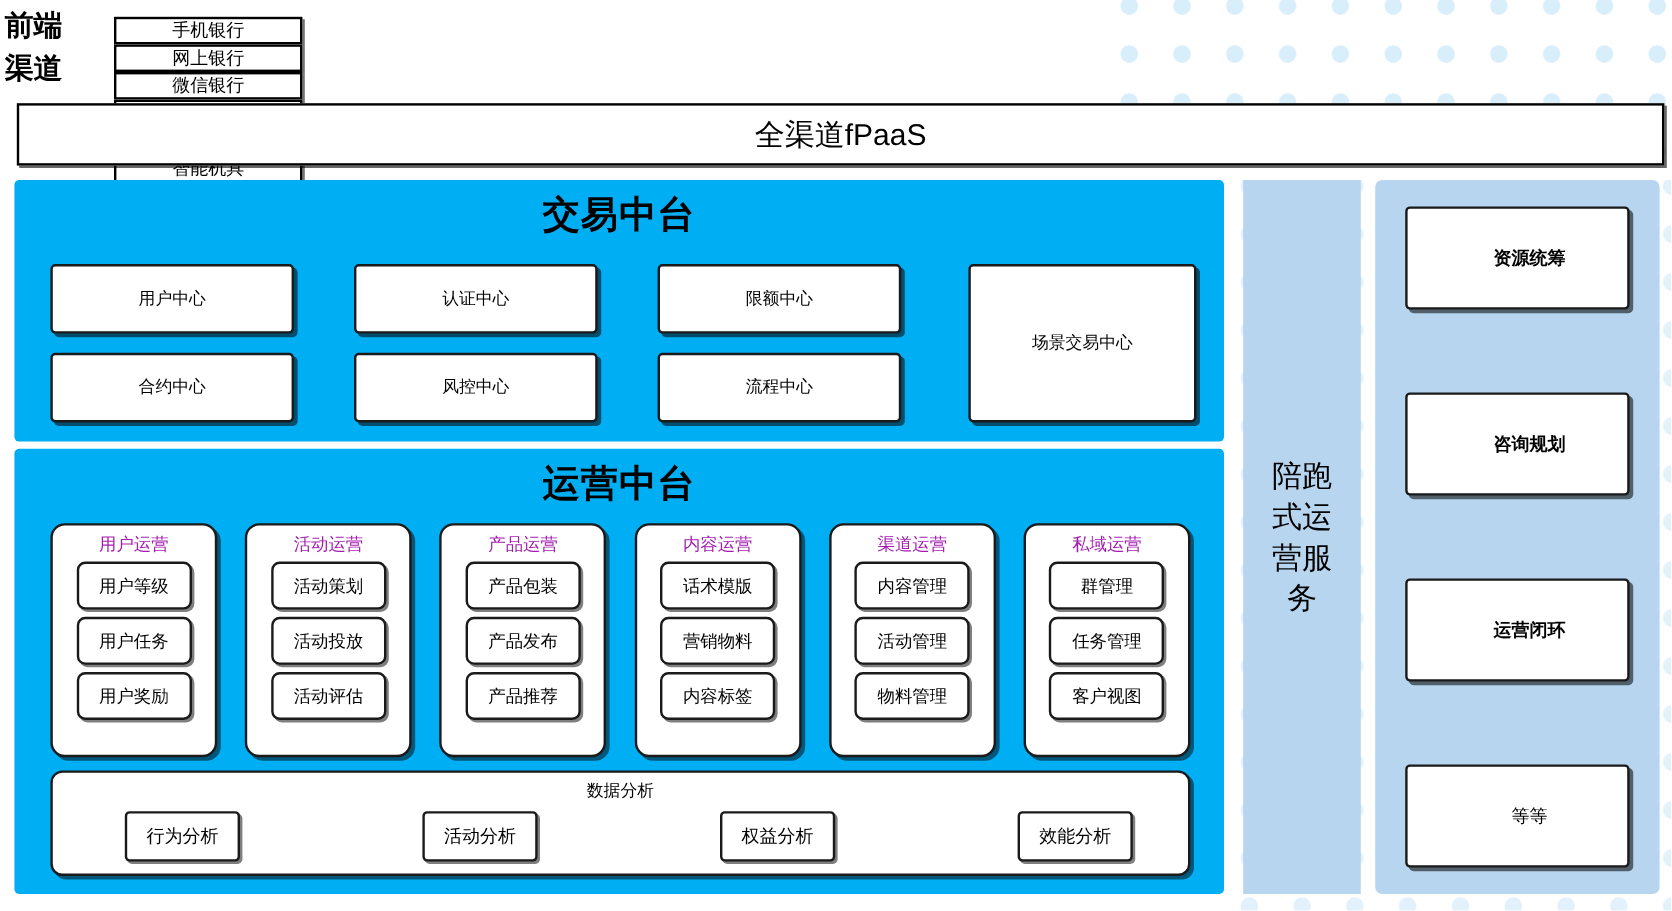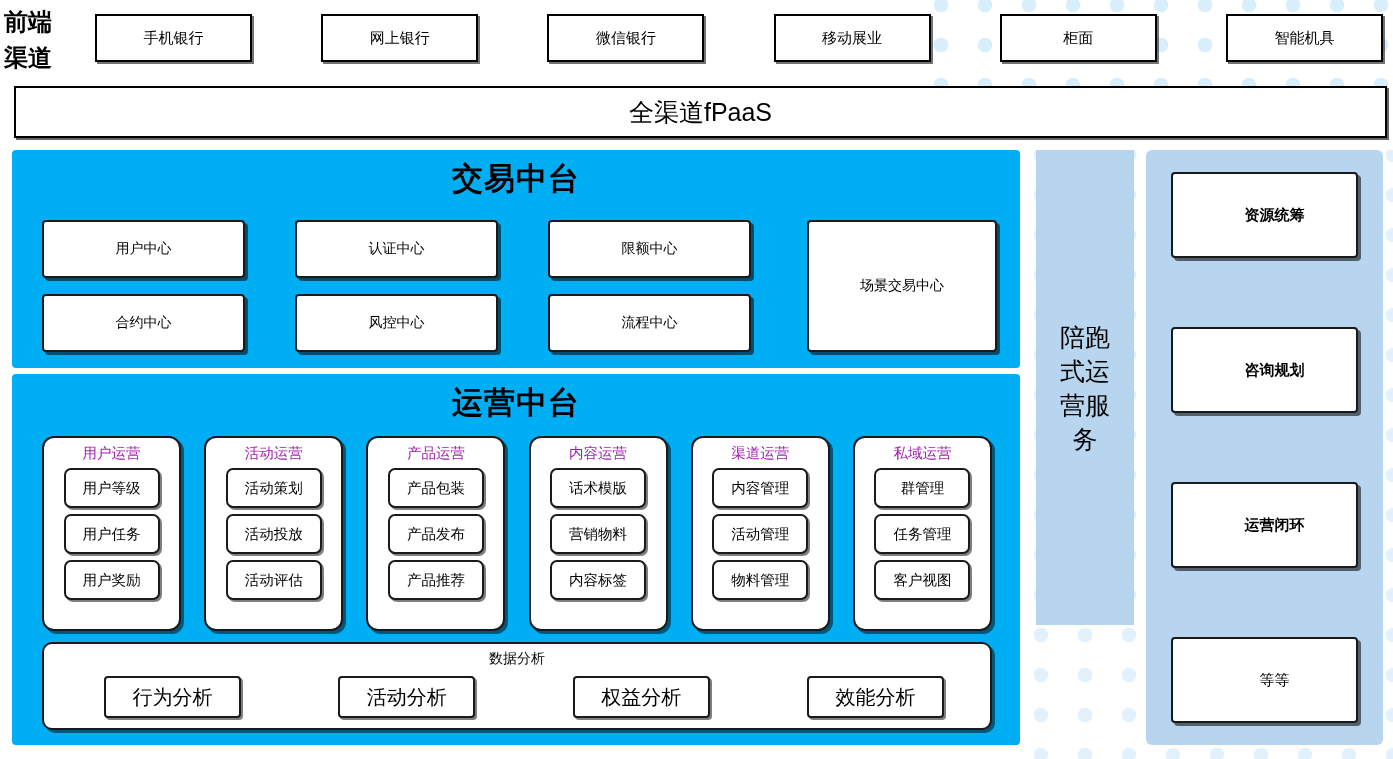--- a/index.html
+++ b/index.html
@@ -61,20 +61,21 @@
     text-align: left;
     white-space: pre-line;
   }
 
   #channel-row {
     position: absolute;
     left: 95px; top: 14px;
     width: 1288px; height: 48px;
     display: flex;
     justify-content: space-between;
+    flex-direction: column;
   }
   .channel-box {
     width: 157px;
     height: 48px;
     background: #ffffff;
     border: 2px solid #000000;
     display: flex;
     align-items: center;
     justify-content: center;
     font-size: 15px;
@@ -204,38 +205,38 @@
     padding-top: 6px;
   }
   #analysis-items {
     position: absolute;
     left: 60px; top: 32px;
     width: 840px;
     display: flex;
     justify-content: space-between;
   }
   .analysis-item {
-    width: 137px;
+    width: 96px;
     height: 42px;
     background: #ffffff;
     border: 2px solid #1a1a1a;
     border-radius: 4px;
     display: flex;
     align-items: center;
     justify-content: center;
-    font-size: 20px;
+    font-size: 15px;
     color: #000;
     box-shadow: 2px 2px 0 rgba(0,0,0,0.5);
   }
 
   
   #service-column {
     position: absolute;
     left: 1036px; top: 150px;
-    width: 98px; height: 475px;
+    width: 98px; height: 595px;
     background: #b7d5ee;
     display: flex;
     align-items: center;
     justify-content: center;
     z-index: 2;
   }
   #service-column-label {
     font-size: 25px;
     line-height: 34px;
     color: #000;

